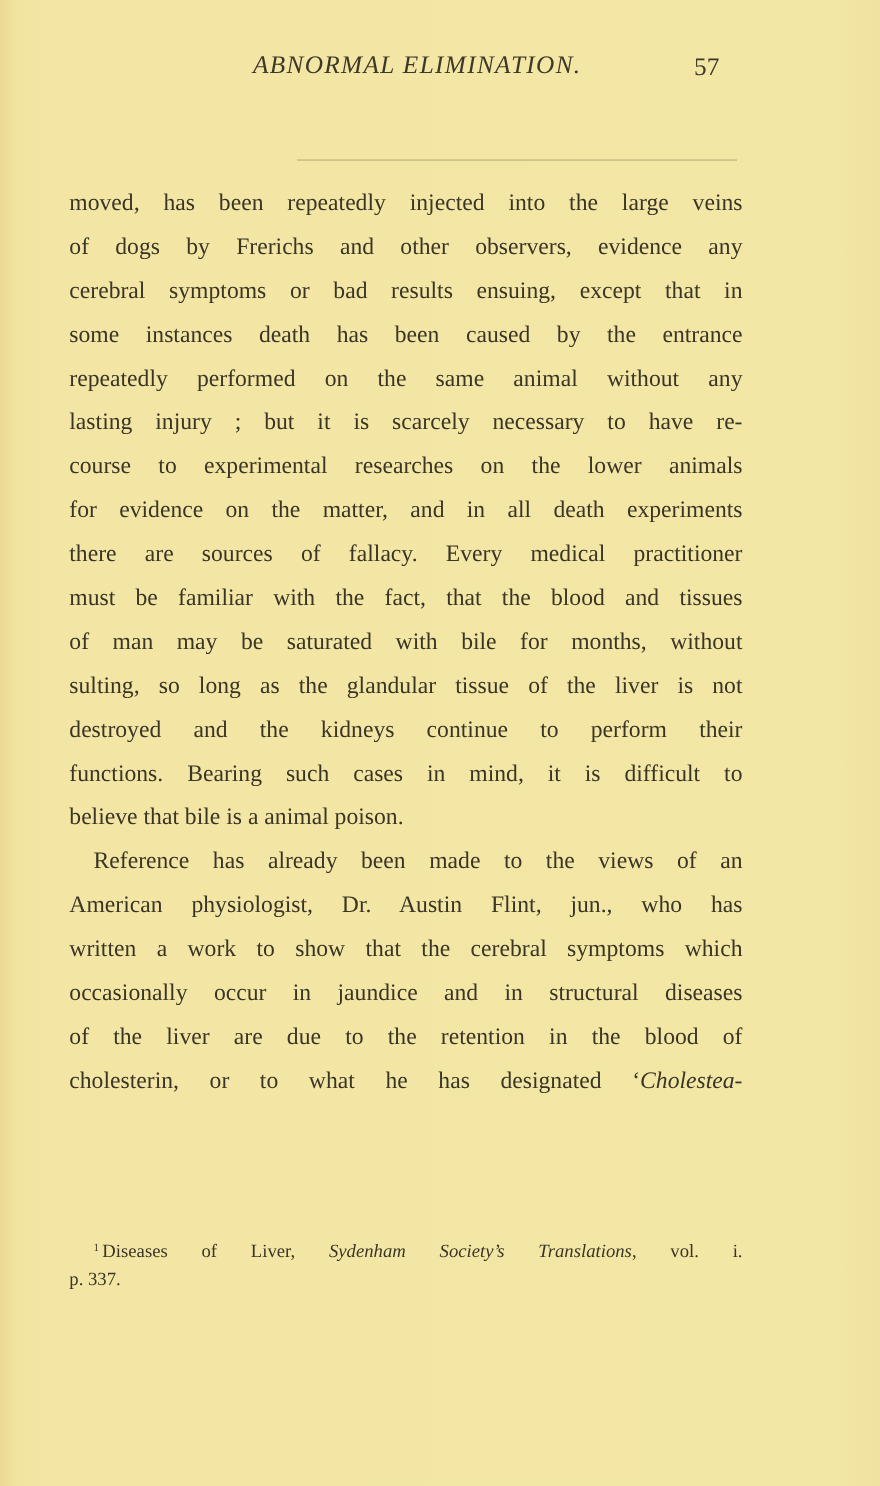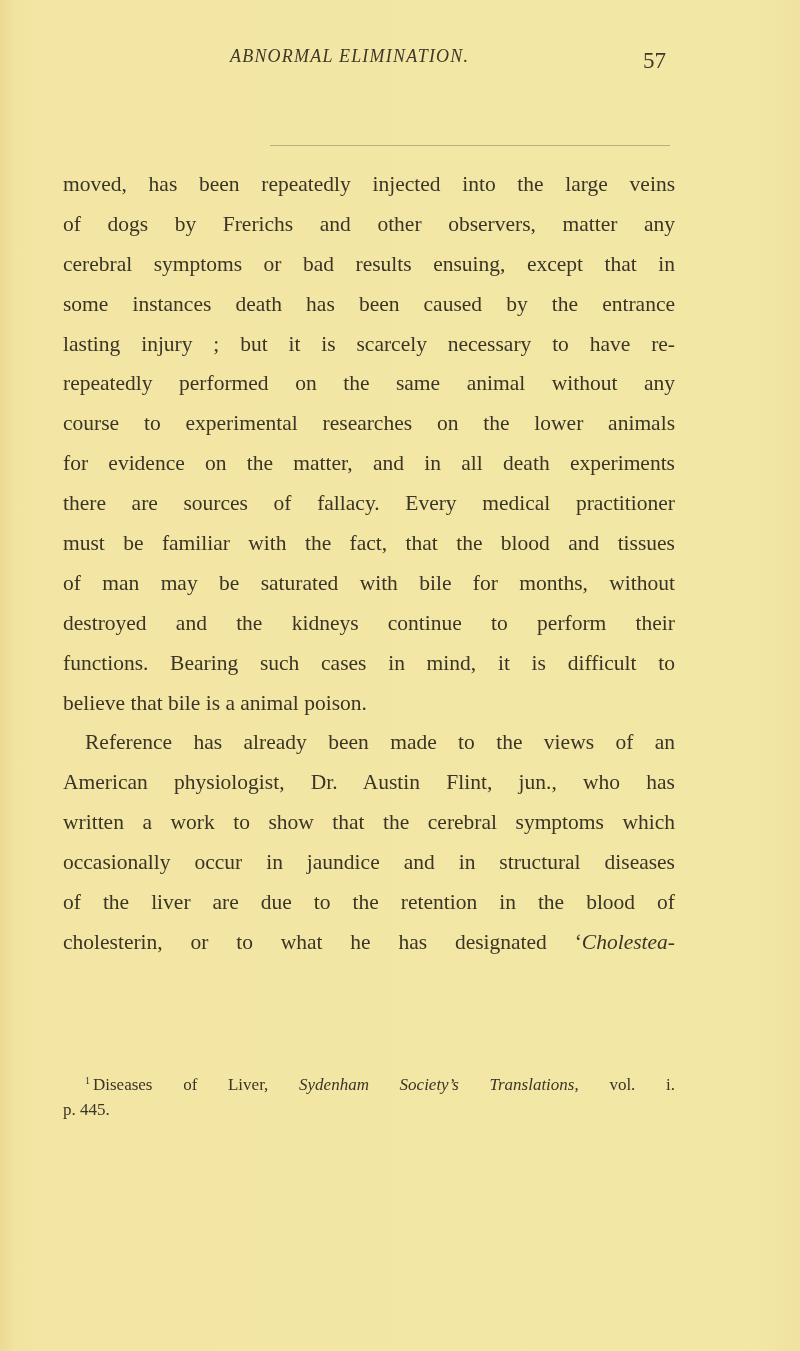--- a/index.html
+++ b/index.html
@@ -10,43 +10,43 @@
     font-family: "Liberation Serif", "DejaVu Serif", serif;
     color: #3a3526;
     position: relative;
   }
   .page { position: absolute; left: 0; top: 0; width: 800px; height: 1351px; }
   .running-head {
     position: absolute; left: 230px; top: 42px; width: 440px; height: 40px;
   }
   .running-title {
     position: absolute; left: 0; top: 4px;
-    font-style: italic; font-size: 18px; letter-spacing: 1.2px; color: #3e3828;
+    font-style: italic; font-size: 23px; letter-spacing: 1.2px; color: #3e3828;
   }
   .page-number {
-    position: absolute; right: 4px; top: 6px; font-size: 23px; color: #3e3828;
+    position: absolute; right: 16px; top: 6px; font-size: 23px; color: #3e3828;
   }
   .head-rule {
     position: absolute; left: 270px; top: 145px; width: 400px; height: 1px;
     background: #8a7f5a; opacity: 0.55;
   }
   .body-text {
     position: absolute; left: 63px; top: 165px; width: 612px;
   }
   .line {
     font-size: 21.5px; line-height: 39.9px; height: 39.9px;
     white-space: nowrap; text-align: justify; text-align-last: justify;
     display: block;
   }
   .line.last { text-align-last: left; }
   .line.indent { padding-left: 22px; box-sizing: border-box; }
   .sup { font-size: 12px; vertical-align: 9px; }
   .it { font-style: italic; }
   .footnote {
-    position: absolute; left: 63px; top: 1068px; width: 612px; font-family: Liberation Serif, serif;
+    position: absolute; left: 63px; top: 1122px; width: 612px; font-family: Liberation Serif, serif;
   }
   .fn-line {
     font-size: 17px; line-height: 25px; white-space: nowrap; display: block;
     text-align: justify; text-align-last: justify;
   }
   .fn-line.first { padding-left: 22px; box-sizing: border-box; }
   .fn-line.last { text-align-last: left; }
   .fn-mark { font-size: 10px; vertical-align: 6px; margin-right: 3px; }
 </style>
 </head>
@@ -55,39 +55,40 @@
 <div class="page">
 
   <div class="running-head">
     <span class="running-title">ABNORMAL ELIMINATION.</span>
     <span class="page-number">57</span>
   </div>
   <div class="head-rule"></div>
 
   <div class="body-text">
     <span class="line">moved, has been repeatedly injected into the large veins</span>
-    <span class="line">of dogs by Frerichs and other observers, matter any</span>
+    <span class="line">of dogs by Frerichs and other observers, evidence any</span>
     <span class="line">cerebral symptoms or bad results ensuing, except that in</span>
     <span class="line">some instances death has been caused by the entrance</span>
+    <span class="line">repeatedly performed on the same animal without any</span>
     <span class="line">lasting injury ; but it is scarcely necessary to have re-</span>
-    <span class="line">repeatedly performed on the same animal without any</span>
     <span class="line">course to experimental researches on the lower animals</span>
     <span class="line">for evidence on the matter, and in all death experiments</span>
     <span class="line">there are sources of fallacy. Every medical practitioner</span>
     <span class="line">must be familiar with the fact, that the blood and tissues</span>
     <span class="line">of man may be saturated with bile for months, without</span>
+    <span class="line">sulting, so long as the glandular tissue of the liver is not</span>
     <span class="line">destroyed and the kidneys continue to perform their</span>
     <span class="line">functions. Bearing such cases in mind, it is difficult to</span>
     <span class="line last">believe that bile is a animal poison.</span>
     <span class="line indent">Reference has already been made to the views of an</span>
     <span class="line">American physiologist, Dr. Austin Flint, jun., who has</span>
     <span class="line">written a work to show that the cerebral symptoms which</span>
     <span class="line">occasionally occur in jaundice and in structural diseases</span>
     <span class="line">of the liver are due to the retention in the blood of</span>
     <span class="line"><span>cholesterin, or to what he has designated ‘</span><span class="it">Cholestea-</span></span>
   </div>
 
   <div class="footnote">
     <span class="fn-line first"><span class="fn-mark">1</span><span>Diseases of Liver, </span><span class="it">Sydenham Society’s Translations</span><span>, vol. i.</span></span>
-    <span class="fn-line last">p. 445.</span>
+    <span class="fn-line last">p. 337.</span>
   </div>
 
 </div>
 
 </body></html>

